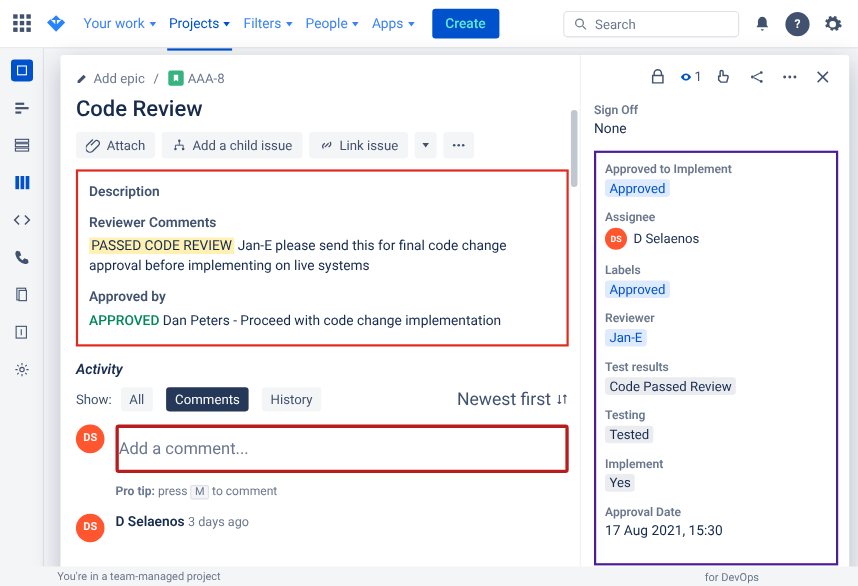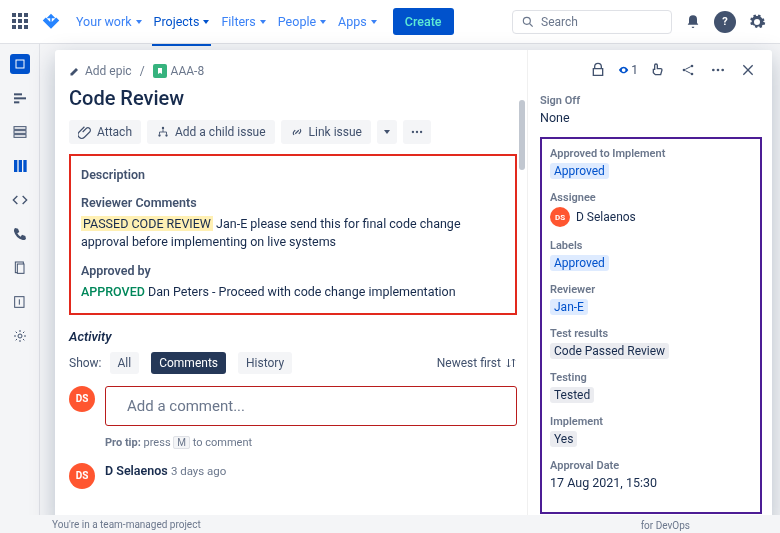--- a/index.html
+++ b/index.html
@@ -39,24 +39,24 @@
   .redbox { border:2px solid #e2291d; padding:10px 23px 12px 10px; margin-bottom:14px; line-height:1.45; font-size:12.5px; }
   .sect-h { font-weight:600; color:#42526e; margin-bottom:3px; margin-top:10px; }
   .sect-h:first-child{ margin-top:0; }
   .para { color:#172b4d; }
   .badge-yellow { background:#fff0b3; padding:0 2px; }
   .badge-green { color:#00875a; text-transform:uppercase; font-weight:500; }
   .activity { font-weight:600; color:#172b4d; margin-bottom:8px; font-size:13px;font-style:italic; }
   .tabs-row { display:flex; align-items:center; gap:8px; margin-bottom:12px; }
   .tab { background:#f4f5f7; padding:4px 8px; border-radius:3px; font-size:12px; cursor:pointer; color:#42526e; }
   .tab.active { background:#253858; color:#fff; }
-  .newest { margin-left:auto; display:flex; align-items:center; gap:4px; font-size:12px; color:#42526e; cursor:pointer; }
+  .newest { margin-left:auto; display:flex; align-items:center; gap:4px; font-size:16px; color:#42526e; cursor:pointer; }
   .comment-row { display:flex; gap:10px; align-items:flex-start; margin-bottom:10px; }
   .avatar { width:26px; height:26px; border-radius:50%; background:#ff5630; color:#fff; font-size:10px; font-weight:700; display:flex; align-items:center; justify-content:center; flex-shrink:0; }
-  .add-comment { flex:1; border:1px solid #b91c1c; border-radius:3px; padding:10px 21px; color:#6b778c; font-size:15px; }
+  .add-comment { flex:1; border:3px solid #b91c1c; border-radius:3px; padding:10px 0; color:#6b778c; font-size:15px; }
   .protip { font-size:11px; color:#6b778c; margin-left:36px; margin-bottom:14px; }
   .protip .key { background:#f4f5f7; border:1px solid #dfe1e6; border-radius:2px; padding:0 3px; font-size:10px; }
   .comment-body { font-size:12.5px; }
   .comment-body .author { font-weight:600; color:#172b4d; }
   .comment-body .time { color:#6b778c; font-size:11.5px; }
   
   .side-head-row { display:flex; align-items:center; gap:10px; margin-bottom:14px; justify-content:flex-end; padding-right:4px; }
   .hd-ic { color:#42526e; width:20px; height:20px; display:flex; align-items:center; justify-content:center; cursor:pointer; }
   .watch { display:flex; align-items:center; gap:2px; }
   .watch .eye { color:#0052cc; }

